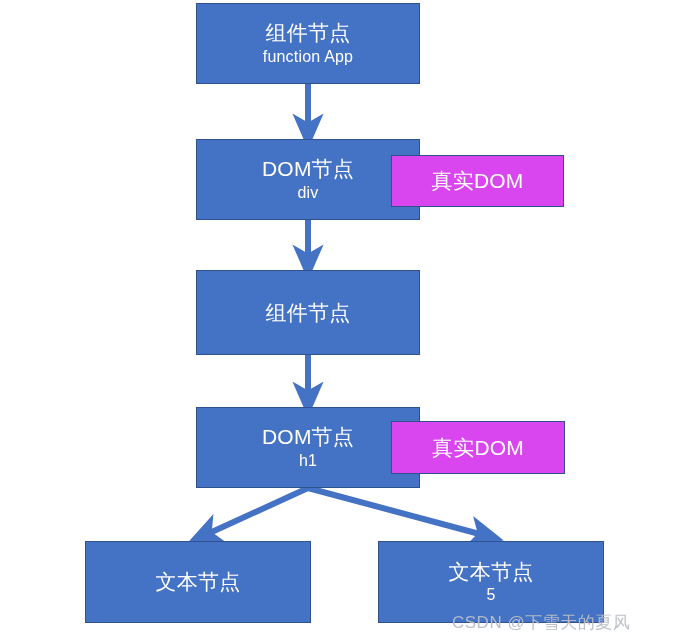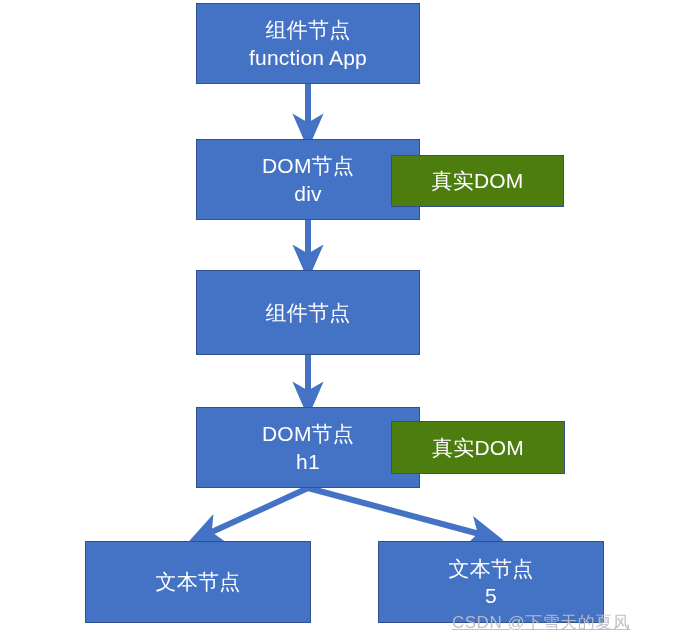--- a/index.html
+++ b/index.html
@@ -34,28 +34,28 @@
     justify-content: center;
     color: #ffffff;
     text-align: left;
     line-height: 1.30;
     letter-spacing: 0.2px;
   }
   .node .line1 {
     font-size: 21px;
   }
   .node .line2 {
-    font-size: 21px;
+    font-size: 16px;
   }
   .node-blue {
     background: #4472C4;
     border: 1px solid #2F528F;
   }
   .node-orange {
-    background: #4d7c0f;
+    background: #d946ef;
     border: 1px solid #2F528F;
   }
   .node-orange .line1 {
     font-size: 21px;
   }
   .watermark {
     position: absolute;
     font-size: 17px;
     color: #b9bec7;
     white-space: nowrap;
@@ -125,15 +125,15 @@
 
   <div class="node node-blue" style="left:85px; top:541px; width:226px; height:82px;">
     <span class="line1">文本节点</span>
   </div>
 
   <div class="node node-blue" style="left:378px; top:541px; width:226px; height:82px;">
     <span class="line1">文本节点</span>
     <span class="line2">5</span>
   </div>
 
-  <div class="watermark" style="left:452px; top:611px;text-decoration:underline;">CSDN @下雪天的夏风</div>
+  <div class="watermark" style="left:452px; top:611px;">CSDN @下雪天的夏风</div>
 
 </div>
 
 </body></html>

